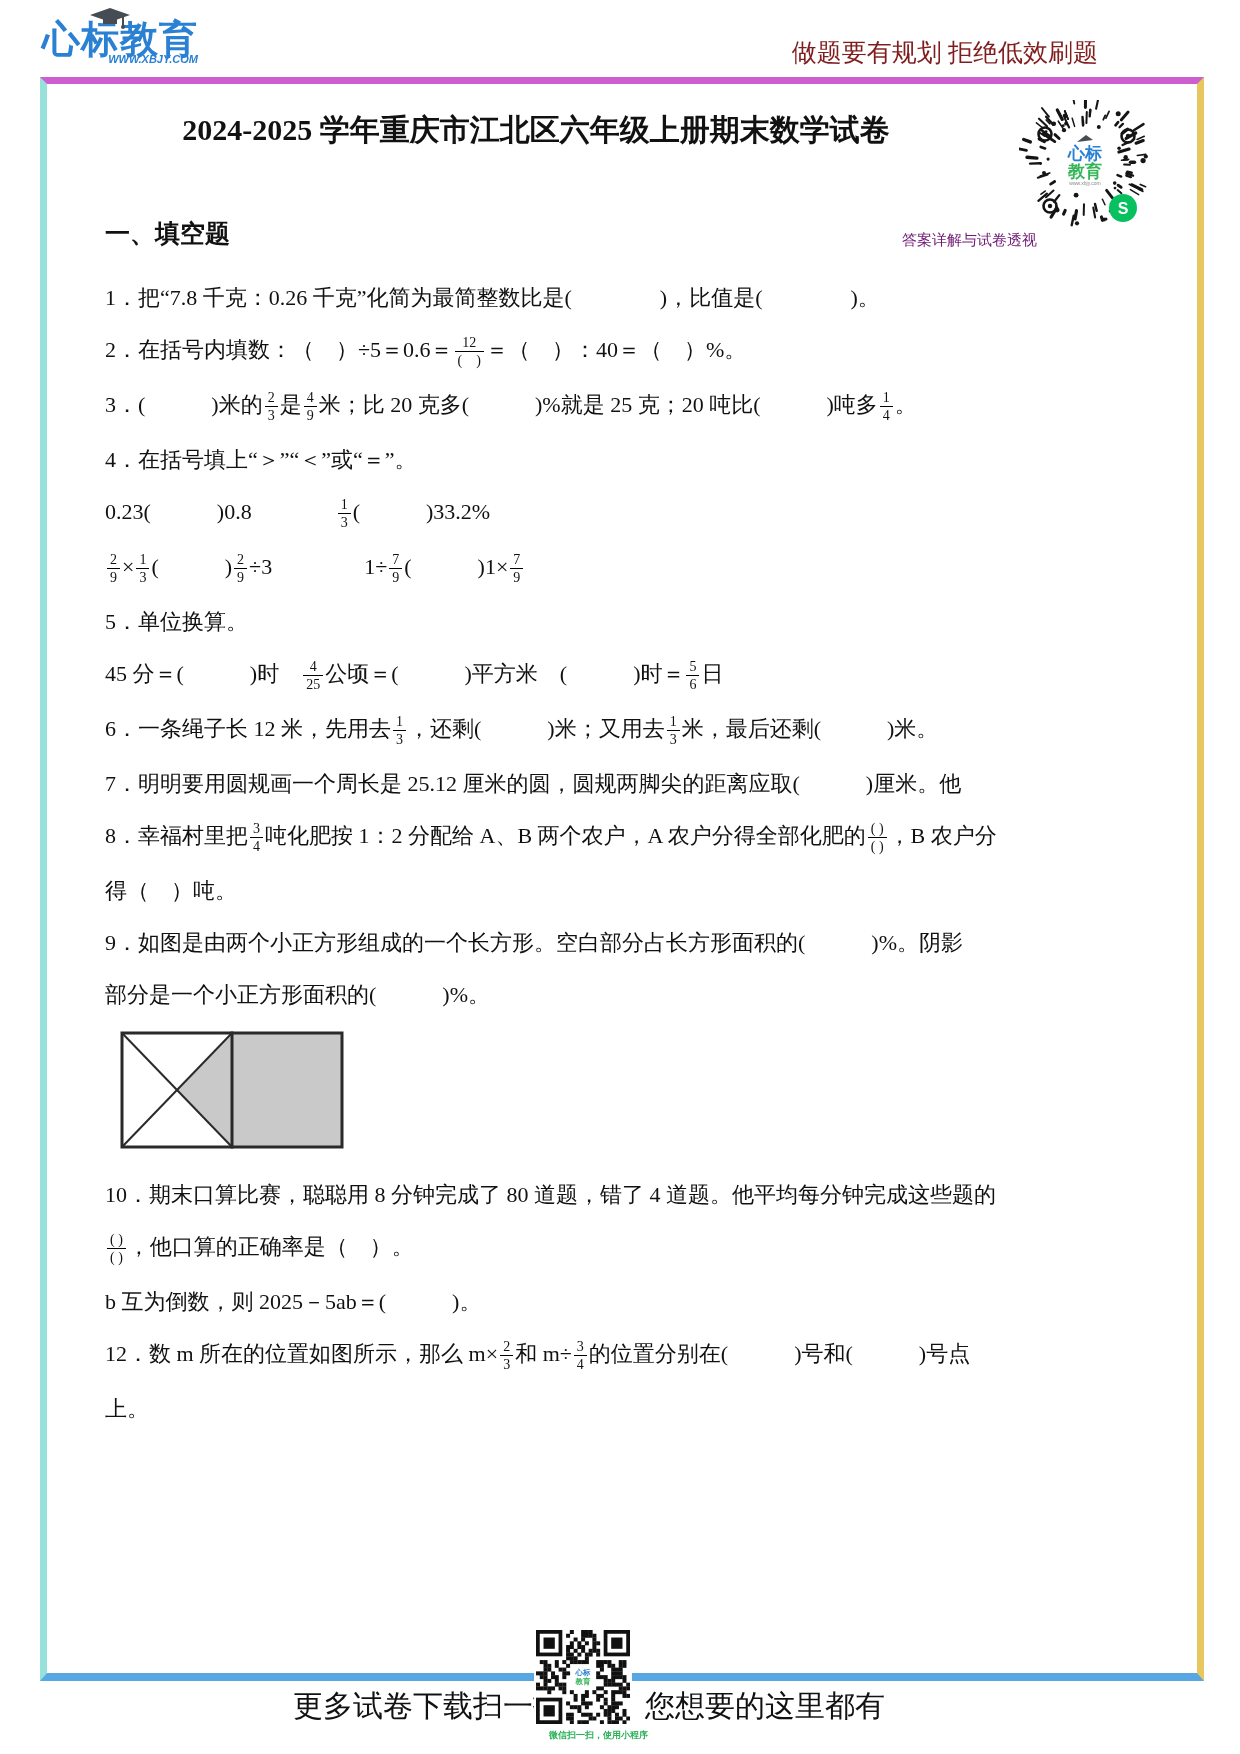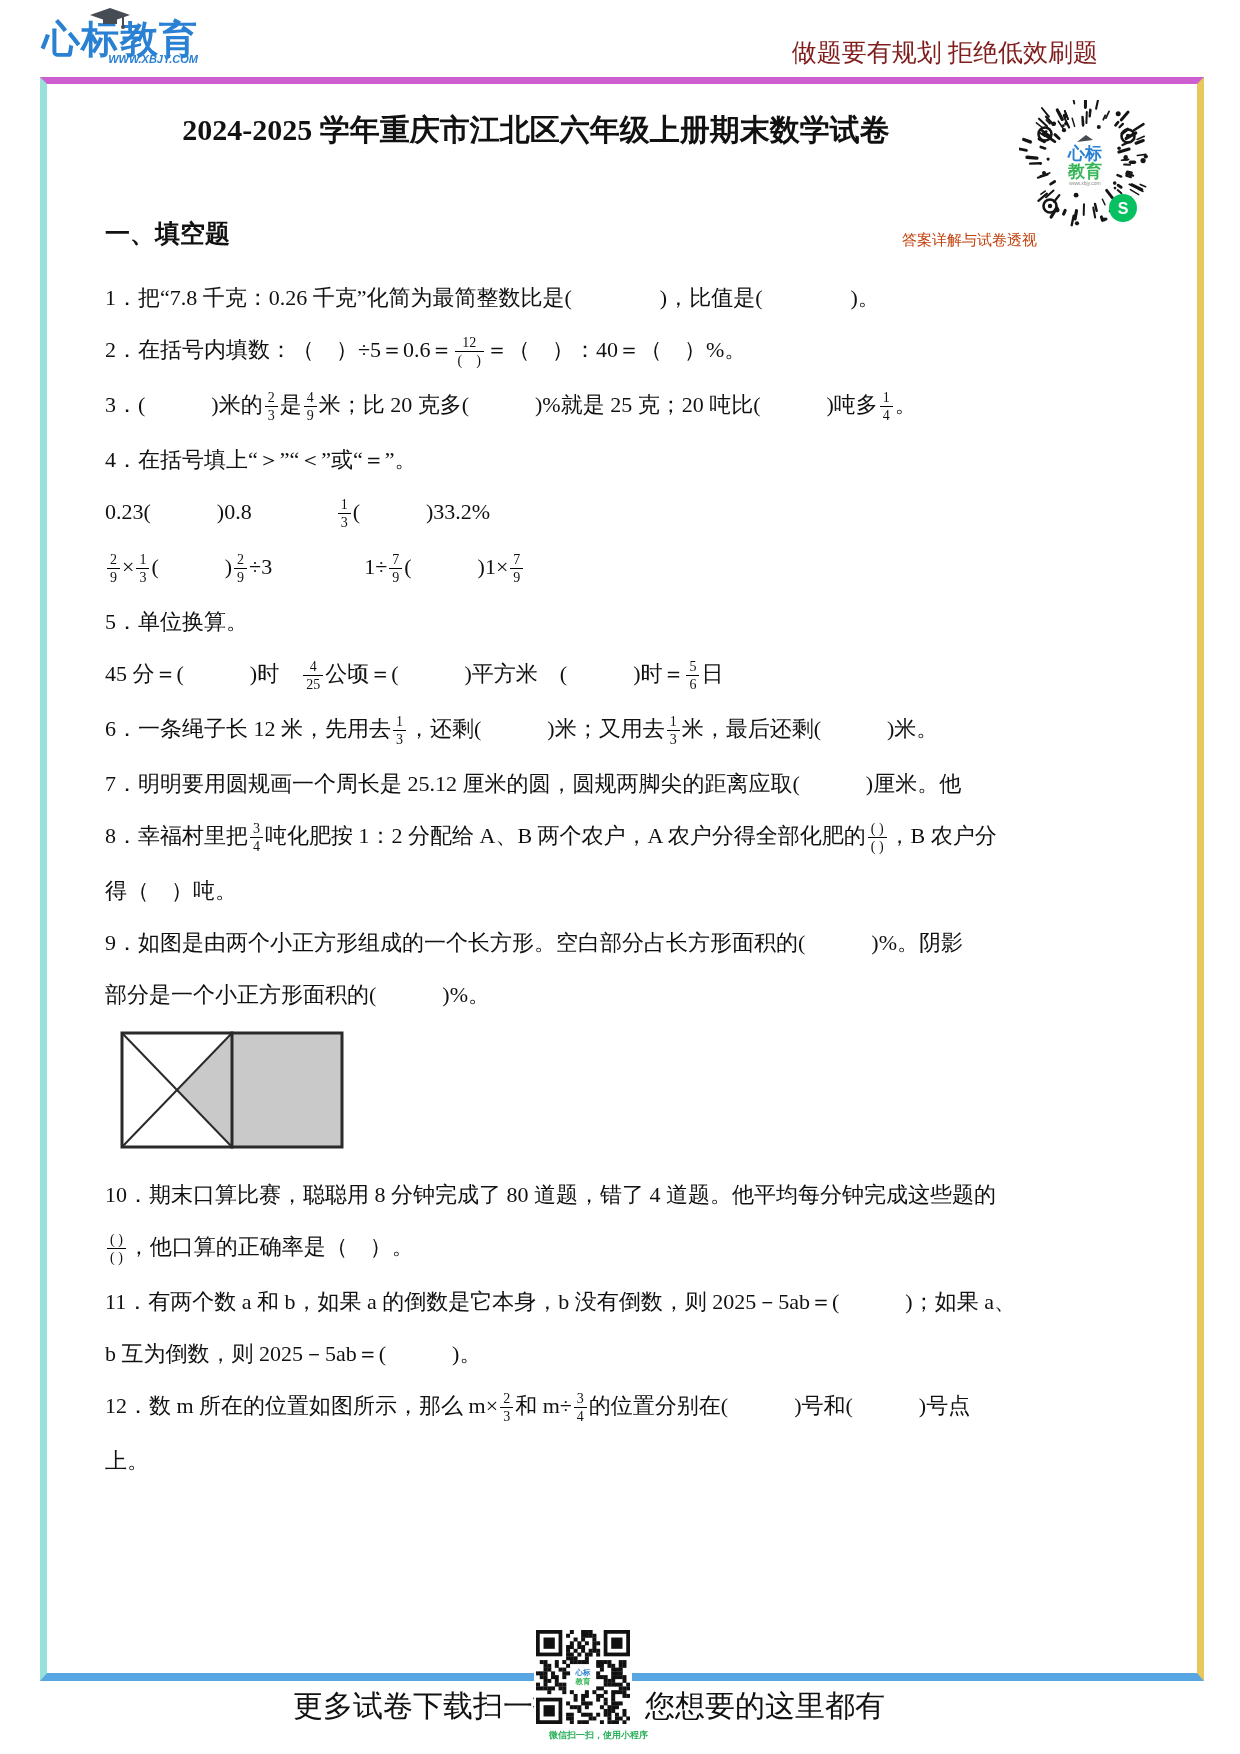--- a/index.html
+++ b/index.html
@@ -34,21 +34,21 @@
   .sun-t3{font-family:"Liberation Sans",sans-serif;font-size:5px;fill:#888;text-anchor:middle;}
   .badge-s{font-family:"Liberation Sans",sans-serif;font-weight:bold;font-size:16px;fill:#fff;text-anchor:middle;}
   
   .title{margin:8px 0 0;padding-right:170px;text-align:center;font-size:30px;font-weight:bold;white-space:nowrap;}
   .form-line{margin-top:14px;padding-right:170px;text-align:center;font-size:22px;white-space:nowrap;}
   .form-item{margin:0 4px;}
   .blank{display:inline-block;width:92px;height:20px;border-bottom:2px solid #000;margin:0 4px -2px 2px;}
   
   .sec-row{display:flex;justify-content:space-between;align-items:flex-end;margin-top:66px;}
   .sec-heading{font-size:25px;font-weight:bold;}
-  .sec-note{font-size:15px;color:#c2410c;margin-right:100px;font-family:"Liberation Sans","DejaVu Sans",sans-serif;}
+  .sec-note{font-size:15px;color:#701a75;margin-right:100px;font-family:"Liberation Sans","DejaVu Sans",sans-serif;}
   
   #questions{margin-top:32px;font-size:22px;}
   .qline{line-height:31px;margin-bottom:21px;white-space:nowrap;}
   .frac{display:inline-flex;flex-direction:column;align-items:center;vertical-align:middle;
     line-height:1;font-size:14px;margin:0 2px;}
   .fnum{padding:0 3px 1.5px;}
   .fden{border-top:1.6px solid #000;padding:1.5px 3px 0;}
   .gap{display:inline-block;height:1px;}
   .qfig{margin:4px 0 24px 15px;}
   
@@ -284,21 +284,20 @@
       <line x1="2" y1="2" x2="112" y2="116" stroke="#2a2a2a" stroke-width="2"></line>
       <line x1="112" y1="2" x2="2" y2="116" stroke="#2a2a2a" stroke-width="2"></line>
       <rect x="112" y="2" width="110" height="114" fill="var(--figure-gray)" stroke="#2a2a2a" stroke-width="3"></rect>
     </svg>
   </div>
 <div class="qline">10．期末口算比赛，聪聪用 8 分钟完成了 80 道题，错了 4 道题。他平均每分钟完成这些题的</div>
         <div class="qline"><span class="frac">
             <span class="fnum">( )</span>
             <span class="fden">( )</span>
           </span>，他口算的正确率是（　）。</div>
-        <div class="qline">11．有两个数 a 和 b，如果 a 的倒数是它本身，b 没有倒数，则 2025－5ab＝(　　　)；如果 a、</div>
         <div class="qline">b 互为倒数，则 2025－5ab＝(　　　)。</div>
         <div class="qline">12．数 m 所在的位置如图所示，那么 m×<span class="frac">
             <span class="fnum">2</span>
             <span class="fden">3</span>
           </span>和 m÷<span class="frac">
             <span class="fnum">3</span>
             <span class="fden">4</span>
           </span>的位置分别在(　　　)号和(　　　)号点</div>
         <div class="qline">上。</div>
       </div>

